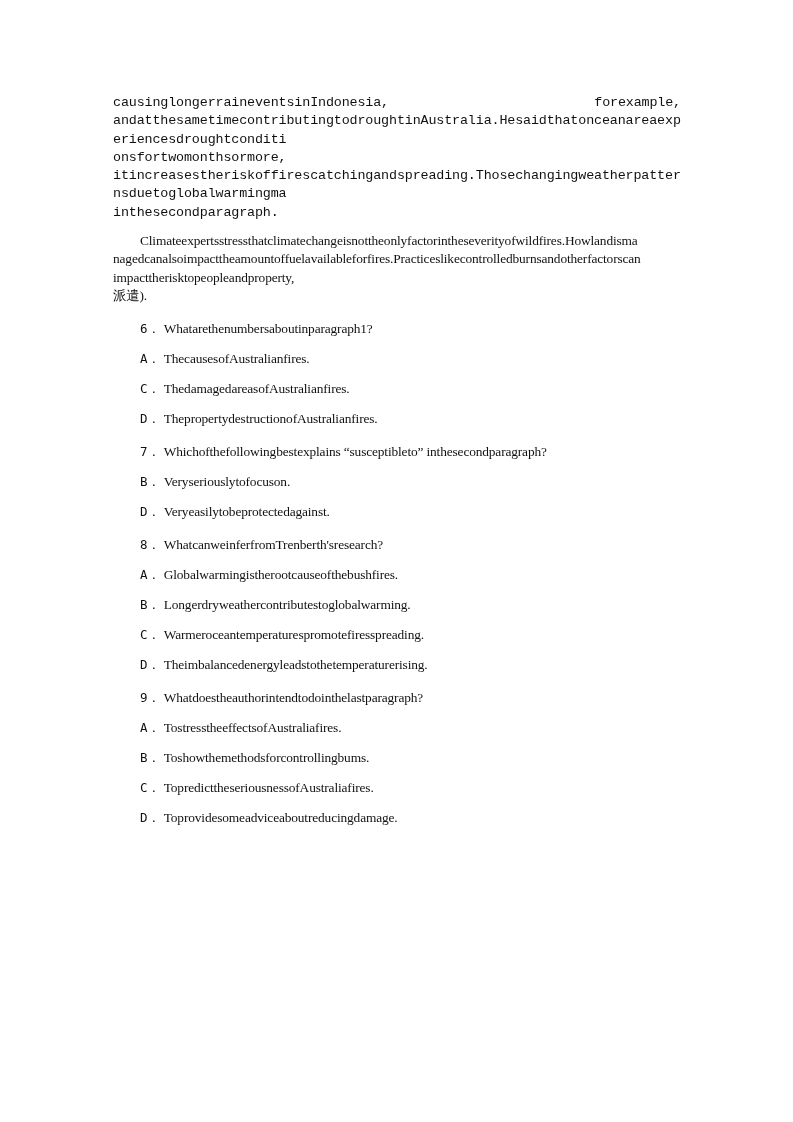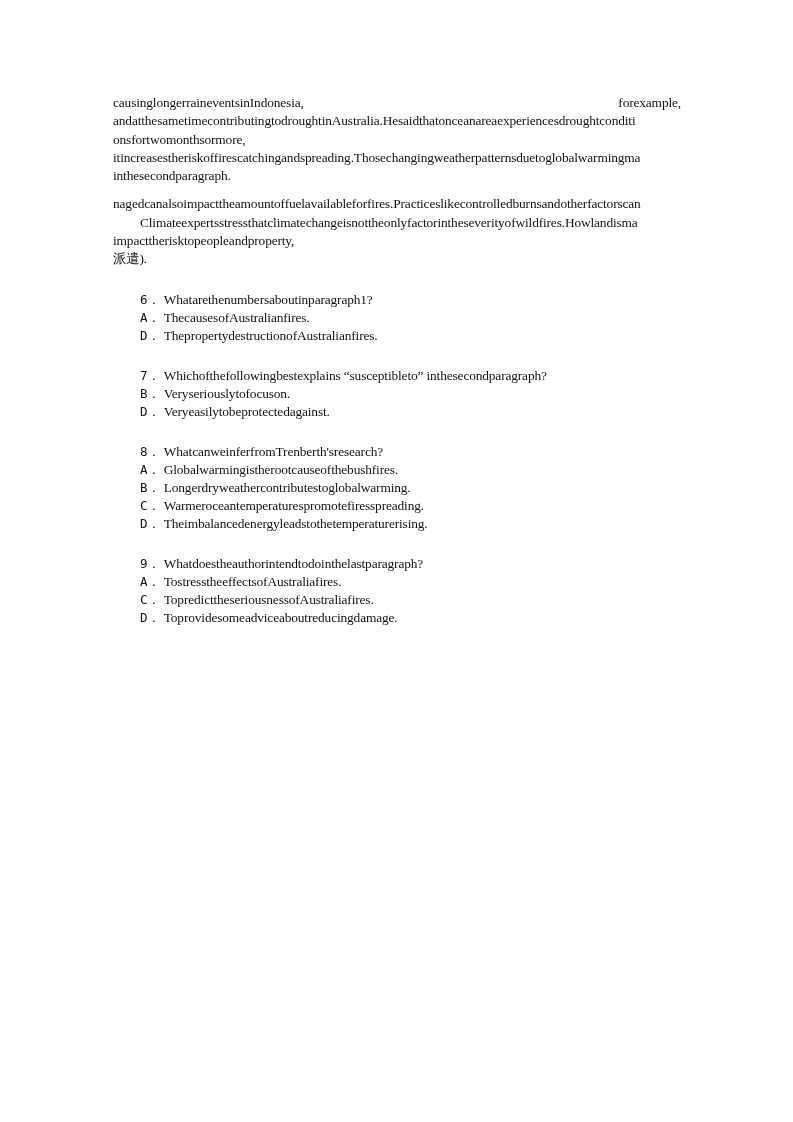--- a/index.html
+++ b/index.html
@@ -1,55 +1,56 @@
 <!DOCTYPE html>
 <html><head>
 <meta charset="utf-8">
 <style>
   html, body { margin: 0; padding: 0; background: #ffffff; }
   body { width: 793px; height: 1122px; position: relative; overflow: hidden;
          font-family: "Liberation Serif", "DejaVu Serif", serif; color: #111; }
   .page { position: absolute; left: 113px; top: 94px; width: 568px; }
   .para { font-size: 13.4px; line-height: 18.3px; margin: 0; word-break: break-all; letter-spacing: -0.15px; }
-  .para.p1 { margin-bottom: 10px; }
+  .para.p1 { margin-bottom: 10px; font-family: Liberation Mono, monospace; }
   .line { display: block; }
   .justify-line { display: flex; justify-content: space-between; }
   .q { font-size: 13.4px; line-height: 18px; margin: 0; padding-left: 27px; letter-spacing: -0.15px; }
   .num { font-family: "DejaVu Sans Mono", monospace; font-size: 12.5px; margin-right: 4px; }
-  .question { margin-top: 22px; }
-  .option { margin-top: 0; }
+  .question { margin-top: 15px; }
+  .option { margin-top: 12px; }
 </style>
 </head>
 <body>
 
 <div class="page">
 
   <p class="para p1">
     <span class="line justify-line">
       <span>causinglongerraineventsinIndonesia,</span>
       <span>forexample,</span>
     </span>
     <span class="line">andatthesametimecontributingtodroughtinAustralia.Hesaidthatonceanareaexperiencesdroughtconditi</span>
     <span class="line">onsfortwomonthsormore,</span>
     <span class="line">itincreasestheriskoffirescatchingandspreading.Thosechangingweatherpatternsduetoglobalwarmingma</span>
     <span class="line">inthesecondparagraph.</span>
   </p>
 
   <p class="para">
+    <span class="line" style="padding-left:27px">Climateexpertsstressthatclimatechangeisnottheonlyfactorintheseverityofwildfires.Howlandisma</span>
     <span class="line">nagedcanalsoimpacttheamountoffuelavailableforfires.Practiceslikecontrolledburnsandotherfactorscan</span>
-    <span class="line" style="padding-left:27px">Climateexpertsstressthatclimatechangeisnottheonlyfactorintheseverityofwildfires.Howlandisma</span>
     <span class="line">impacttherisktopeopleandproperty,</span>
     <span class="line">派遣).</span>
   </p>
 
   <div>
     <p class="q question">
       <span class="num">6．</span><span>Whatarethenumbersaboutinparagraph1?</span>
     </p>
     <p class="q option"><span class="num">A．</span><span>ThecausesofAustralianfires.</span></p>
+    <p class="q option"><span class="num">C．</span><span>ThedamagedareasofAustralianfires.</span></p>
     <p class="q option"><span class="num">D．</span><span>ThepropertydestructionofAustralianfires.</span></p>
   </div>
 
   <div>
     <p class="q question">
       <span class="num">7．</span><span>Whichofthefollowingbestexplains “susceptibleto” inthesecondparagraph?</span>
     </p>
     <p class="q option"><span class="num">B．</span><span>Veryseriouslytofocuson.</span></p>
     <p class="q option"><span class="num">D．</span><span>Veryeasilytobeprotectedagainst.</span></p>
   </div>
@@ -62,17 +63,18 @@
     <p class="q option"><span class="num">B．</span><span>Longerdryweathercontributestoglobalwarming.</span></p>
     <p class="q option"><span class="num">C．</span><span>Warmeroceantemperaturespromotefiresspreading.</span></p>
     <p class="q option"><span class="num">D．</span><span>Theimbalancedenergyleadstothetemperaturerising.</span></p>
   </div>
 
   <div>
     <p class="q question">
       <span class="num">9．</span><span>Whatdoestheauthorintendtodointhelastparagraph?</span>
     </p>
     <p class="q option"><span class="num">A．</span><span>TostresstheeffectsofAustraliafires.</span></p>
+    <p class="q option"><span class="num">B．</span><span>Toshowthemethodsforcontrollingbums.</span></p>
     <p class="q option"><span class="num">C．</span><span>TopredicttheseriousnessofAustraliafires.</span></p>
     <p class="q option"><span class="num">D．</span><span>Toprovidesomeadviceaboutreducingdamage.</span></p>
   </div>
 
 </div>
 
 </body></html>

